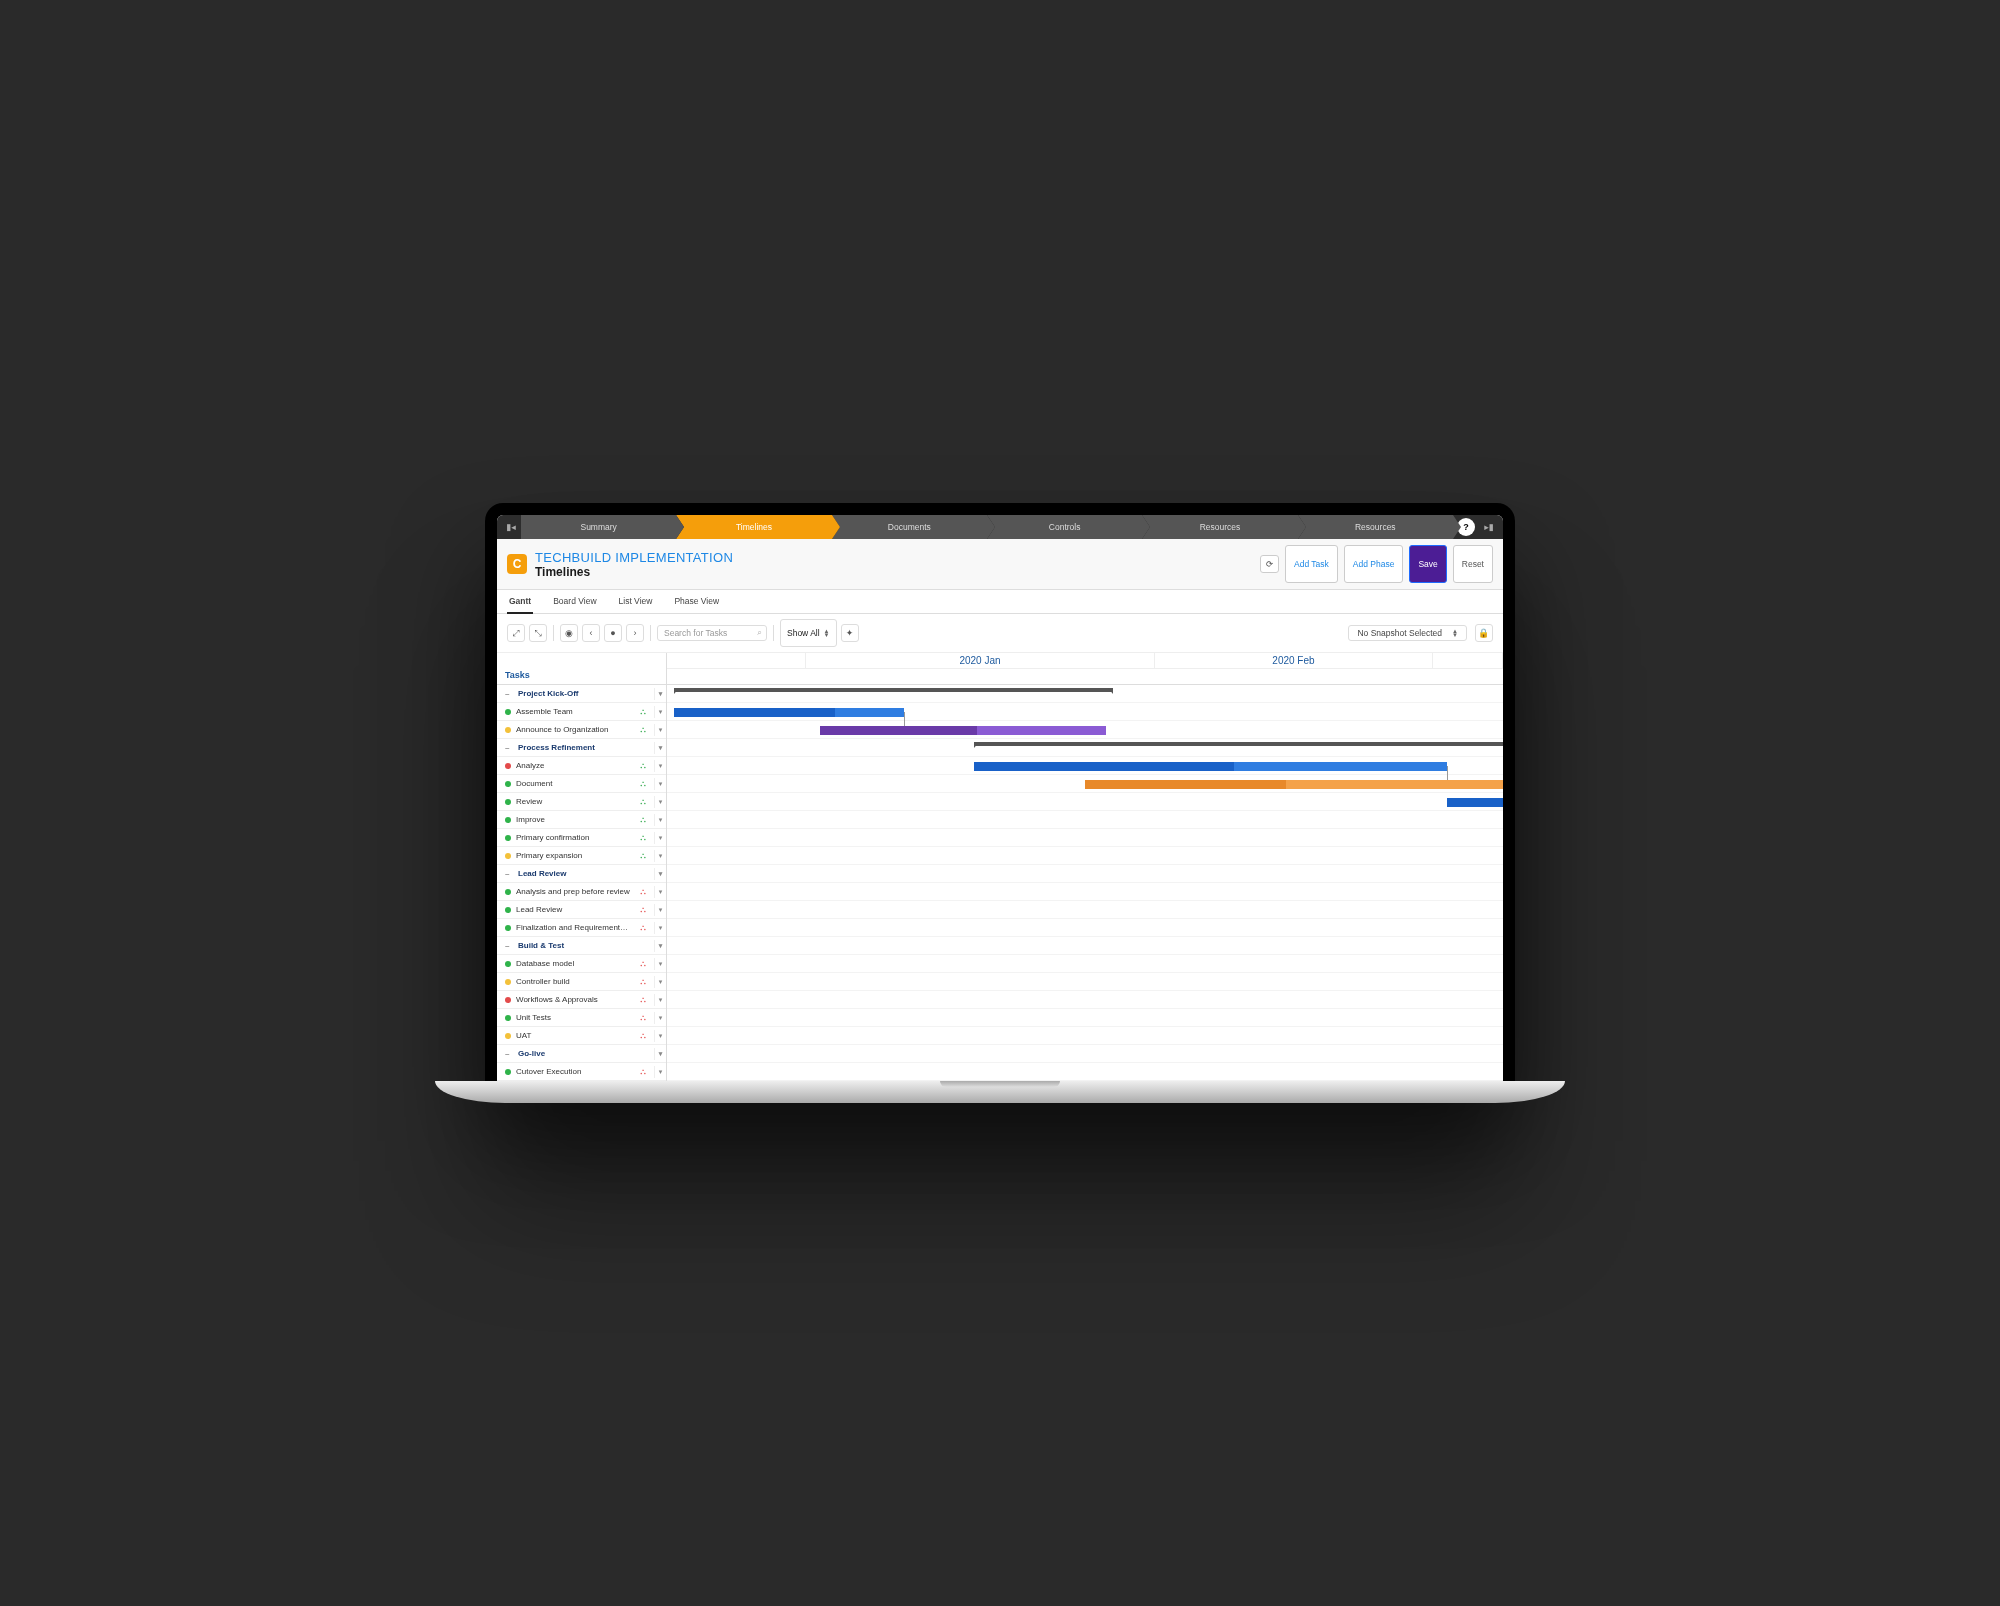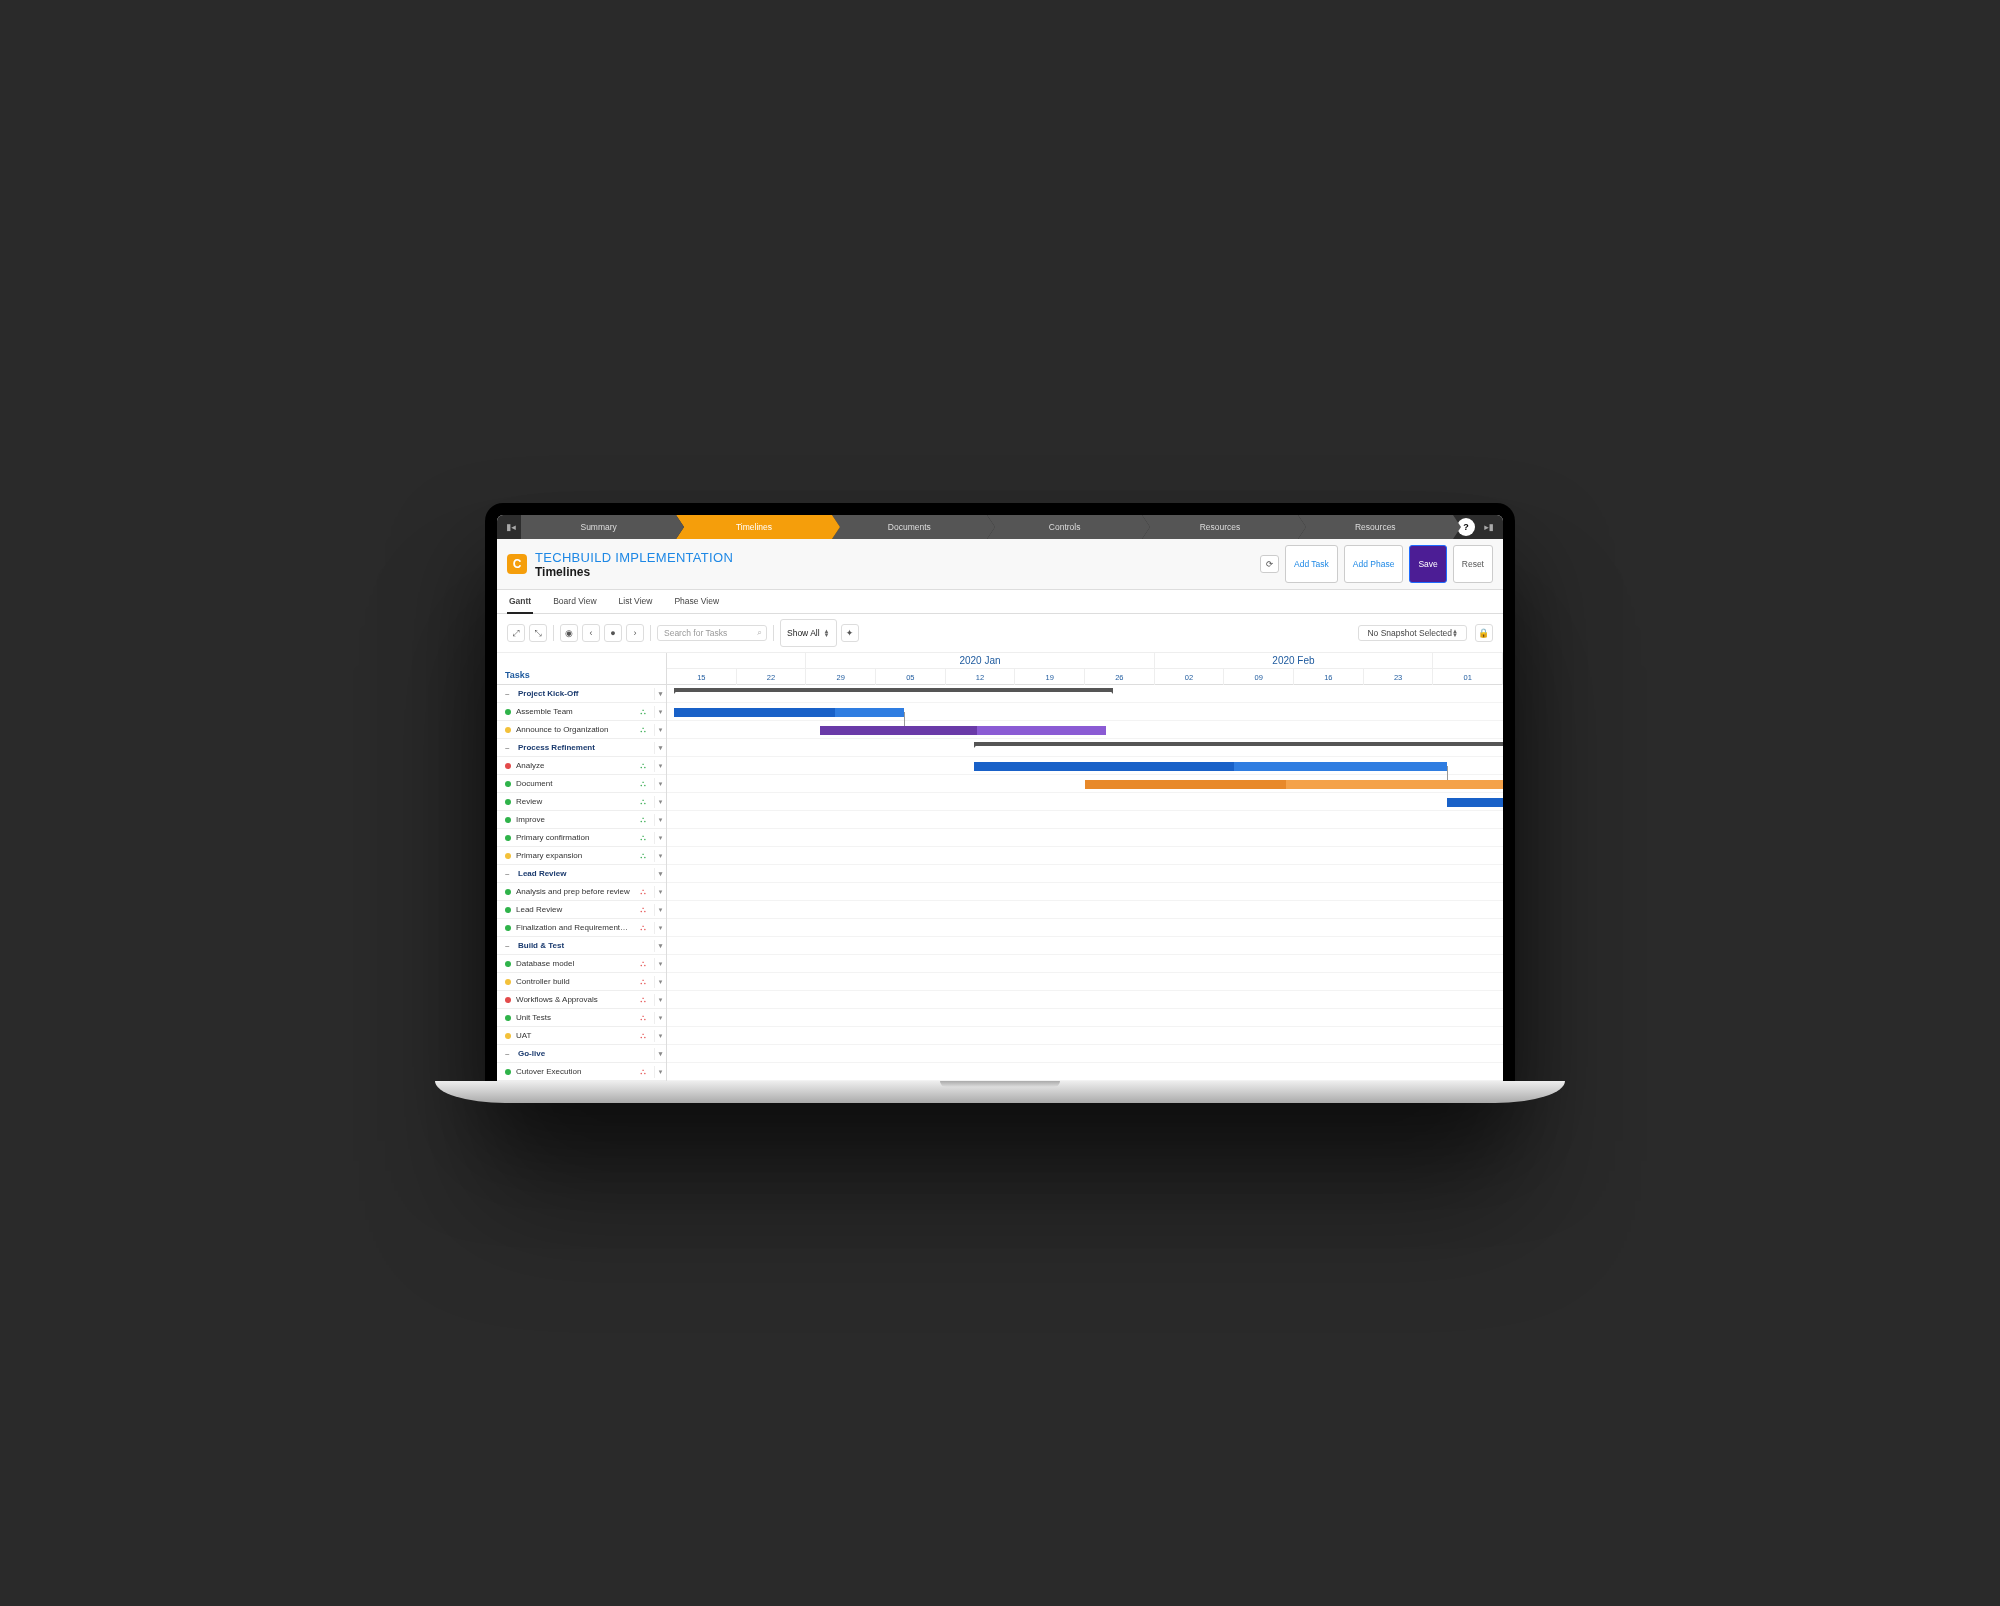--- a/index.html
+++ b/index.html
@@ -29,21 +29,21 @@
 .btn.plain{color:#555}
 .viewtabs{display:flex;border-bottom:1px solid #ddd;padding:0 10px;gap:18px;font-size:8.5px}
 .viewtab{padding:6px 2px;color:#444;cursor:pointer}
 .viewtab.active{font-weight:700;border-bottom:2px solid #222;margin-bottom:-1px}
 .toolbar{display:flex;align-items:center;padding:5px 10px;border-bottom:1px solid #eee;gap:4px}
 .tbtn{border:1px solid #ddd;background:#fff;width:18px;height:18px;border-radius:3px;display:flex;align-items:center;justify-content:center;color:#555;cursor:pointer;font-size:9px}
 .tdivider{width:1px;height:16px;background:#ddd;margin:0 2px}
 .search{border:1px solid #ddd;border-radius:3px;padding:2px 18px 2px 6px;width:110px;font-size:8.5px;color:#999;position:relative}
 .search::after{content:"⌕";position:absolute;right:4px;top:1px;color:#aaa}
 .showall{border:1px solid #ddd;border-radius:3px;padding:8px 6px;font-size:8.5px;display:flex;align-items:center;gap:4px;cursor:pointer}
-.snapshot{margin-left:auto;border:1px solid #ddd;border-radius:3px;padding:2px 8px;font-size:8.5px;display:flex;align-items:center;gap:0;cursor:pointer;color:#444}
+.snapshot{margin-left:auto;border:1px solid #ddd;border-radius:3px;padding:2px 8px;font-size:8.5px;display:flex;align-items:center;gap:10px;cursor:pointer;color:#444}
 .gantt{display:flex;position:relative}
 .left{width:170px;border-right:1px solid #ddd}
 .left-header{height:32px;border-bottom:1px solid #ddd;display:flex;align-items:flex-end;padding:7px 0 4px 8px;font-size:9px;color:#1e5a9e;font-weight:600}
 .row{height:18px;border-bottom:1px solid #eee;display:flex;align-items:center;padding-left:8px;font-size:8px;color:#333;gap:5px;position:relative}
 .row.group{font-weight:700;color:#1a3a6e}
 .row .collapse{color:#888;width:8px;display:inline-block}
 .row .dot{width:6px;height:6px;border-radius:50%;flex-shrink:0}
 .row .name{flex:1;overflow:hidden;text-overflow:ellipsis;white-space:nowrap}
 .row .pers{width:12px;height:12px;display:flex;align-items:center;justify-content:center;font-size:8px}
 .row .dd{width:12px;height:12px;border-left:1px solid #eee;display:flex;align-items:center;justify-content:center;color:#888;cursor:pointer;font-size:7px}
@@ -270,34 +270,20 @@
   </div>
   <div class="right">
 
     <div class="timeline-header">
       <div class="months" id="months">
                 <div class="month" style="width: 16.6667%;"></div>
                 <div class="month" style="width: 41.6667%;">2020 Jan</div>
                 <div class="month" style="width: 33.3333%;">2020 Feb</div>
                 <div class="month" style="width: 8.33333%;"></div>
               </div>
-      <div class="days" id="days">
-                <div class="day">15</div>
-                <div class="day">22</div>
-                <div class="day">29</div>
-                <div class="day">05</div>
-                <div class="day">12</div>
-                <div class="day">19</div>
-                <div class="day">26</div>
-                <div class="day">02</div>
-                <div class="day">09</div>
-                <div class="day">16</div>
-                <div class="day">23</div>
-                <div class="day">01</div>
-              </div>
     </div>
     <div class="chart" id="chart">
               <div class="chart-row">
                 <div class="sumbar" style="left: 0.833333%; width: 52.5%;"></div>
               </div>
               <div class="chart-row">
                 <div class="bar" style="left: 0.833333%; width: 27.5%; background: rgb(47, 125, 225);">
                   <div class="prog" style="width: 70%; background: rgb(25, 97, 200);"></div>
                 </div>
                 <div style="position: absolute; left: 28.3333%; top: 9px; width: 1px; height: 18px; background: rgb(153, 153, 153);"></div>

